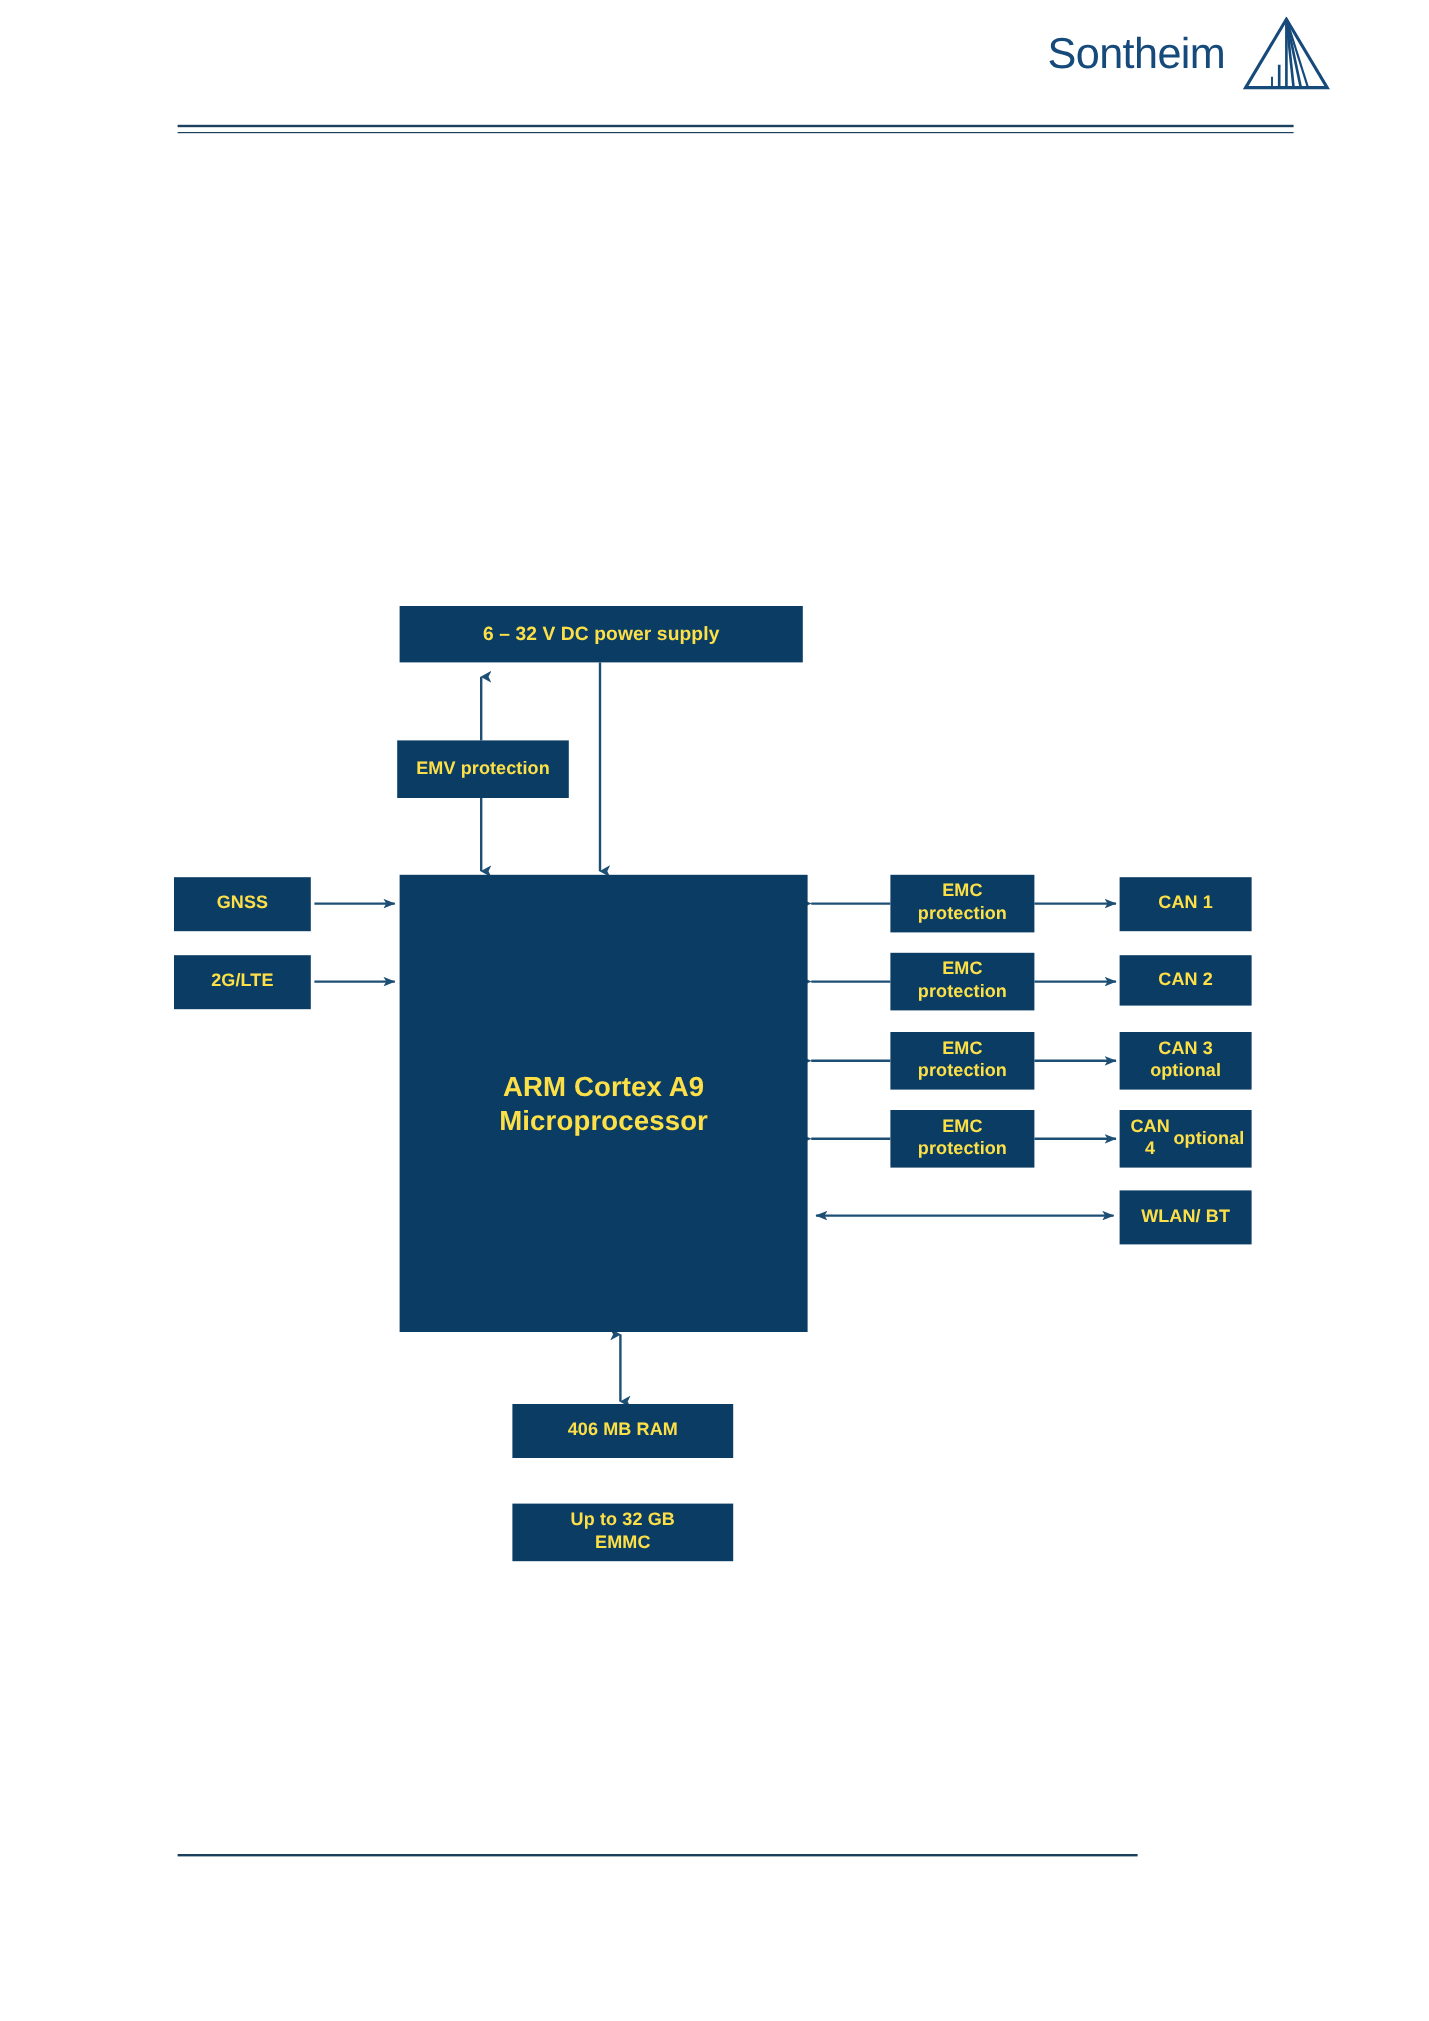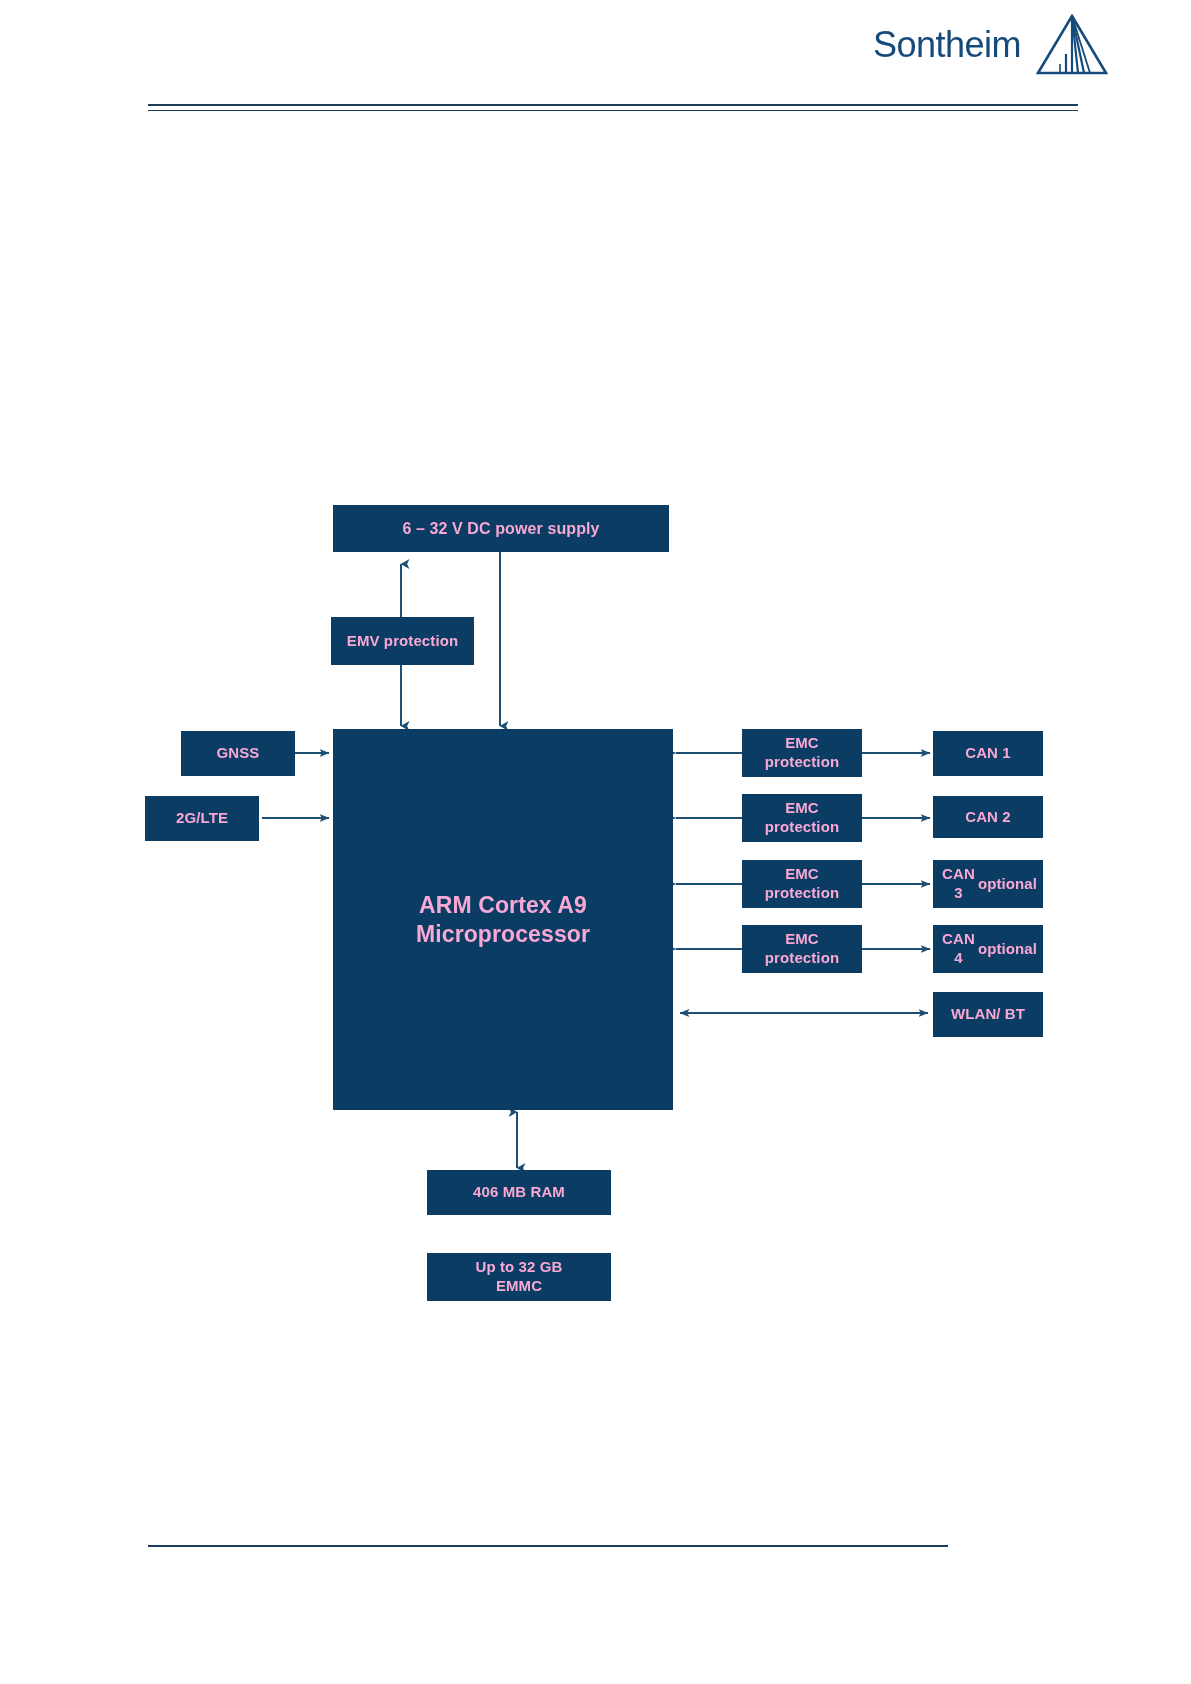--- a/index.html
+++ b/index.html
@@ -76,21 +76,21 @@
   .diagram {
     position: absolute;
     left: 0;
     top: 0;
     width: 1191px;
     height: 1684px;
   }
   .node {
     position: absolute;
     background: #0a3c64;
-    color: #f9a8d4;
+    color: #fde047;
     font-weight: bold;
     display: flex;
     align-items: center;
     justify-content: center;
     text-align: center;
     line-height: 1.25;
     box-sizing: border-box;
     padding: 2px 6px;
     font-size: 15px;
     letter-spacing: 0.1px;
@@ -189,21 +189,21 @@
 
   <div class="node psu" style="left:333px; top:505px; width:336px; height:47px;">6 – 32 V DC power supply</div>
 
   <div class="node" style="left:331px; top:617px; width:143px; height:48px;">EMV protection</div>
 
   <div class="node big" style="left:333px; top:729px; width:340px; height:381px; flex-direction:column;">
     <span>ARM Cortex A9</span>
     <span>Microprocessor</span>
   </div>
 
-  <div class="node" style="left:145px; top:731px; width:114px; height:45px;margin-left:36px;">GNSS</div>
+  <div class="node" style="left:145px; top:731px; width:114px; height:45px;">GNSS</div>
 
   <div class="node" style="left:145px; top:796px; width:114px; height:45px;">2G/LTE</div>
 
   <div class="node" style="left:742px; top:729px; width:120px; height:48px; flex-direction:column;">
     <span>EMC</span>
     <span>protection</span>
   </div>
   <div class="node" style="left:742px; top:794px; width:120px; height:48px; flex-direction:column;">
     <span>EMC</span>
     <span>protection</span>
@@ -212,21 +212,21 @@
     <span>EMC</span>
     <span>protection</span>
   </div>
   <div class="node" style="left:742px; top:925px; width:120px; height:48px; flex-direction:column;">
     <span>EMC</span>
     <span>protection</span>
   </div>
 
   <div class="node" style="left:933px; top:731px; width:110px; height:45px;">CAN 1</div>
   <div class="node" style="left:933px; top:796px; width:110px; height:42px;">CAN 2</div>
-  <div class="node" style="left:933px; top:860px; width:110px; height:48px; ">
+  <div class="node" style="left:933px; top:860px; width:110px; height:48px; flex-direction:column;">
     <span>CAN 3</span>
     <span>optional</span>
   </div>
   <div class="node" style="left:933px; top:925px; width:110px; height:48px; flex-direction:row;">
     <span>CAN 4</span>
     <span>optional</span>
   </div>
 
   <div class="node" style="left:933px; top:992px; width:110px; height:45px;">WLAN/ BT</div>
 

